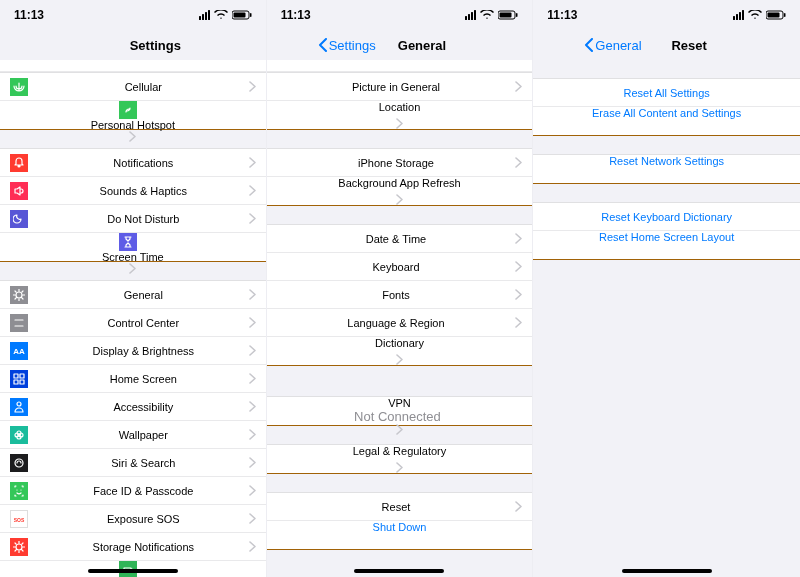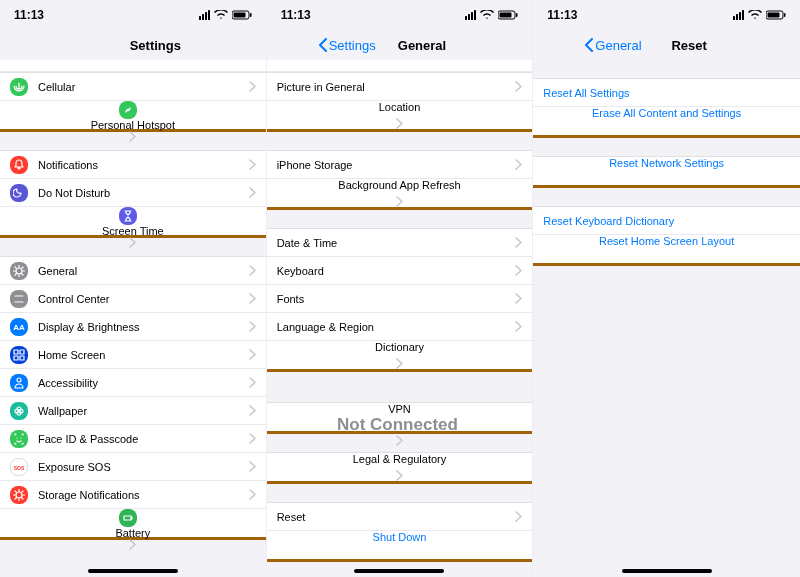--- a/index.html
+++ b/index.html
@@ -10,29 +10,29 @@
   .status { height:30px; display:flex; align-items:center; justify-content:space-between; padding:0 14px; background:#f2f2f7; font-size:12px; font-weight:600; }
   .status .right { display:flex; align-items:center; gap:4px; }
   .bars { display:flex; align-items:flex-end; gap:1px; }
   .bars span { width:2px; background:#000; border-radius:0.5px; }
   .bars span:nth-child(1){height:4px;} .bars span:nth-child(2){height:6px;} .bars span:nth-child(3){height:8px;} .bars span:nth-child(4){height:10px;}
   .wifi svg, .battery svg { display:block; }
   .nav { height:30px; display:flex; align-items:center; justify-content:center; position:relative; background:#f2f2f7;margin-left:45px; }
   .nav-title { font-size:13px; font-weight:600; }
   .back { position:absolute; left:6px; display:flex; align-items:center; color:#007aff; font-size:13px; }
   .back svg { margin-right:1px; }
-  .list { background:#fff; border-top:1px solid #e0e0e2; border-bottom:3px solid #a16207; }
+  .list { background:#fff; border-top:1px solid #e0e0e2; border-bottom:1px solid #a16207;text-align:center; }
   .gap { height:18px; background:#f2f2f7; }
   .gap-big { height:30px; background:#f2f2f7; }
   .row { display:flex; align-items:center; height:28px; padding:0 10px 0 10px; background:#fff; border-bottom:1px solid #e9e9eb; font-size:11px; }
   .row:last-child { border-bottom:none;flex-direction:column; }
   .row .label { flex:1; }
-  .row .value { color:#8e8e93; font-size:17px; margin-right:4px;font-weight:bold; }
+  .row .value { color:#8e8e93; font-size:13px; margin-right:4px; }
   .chevron svg { display:block; }
-  .icon { width:18px; height:18px; border-radius:8px; margin-right:10px; display:flex; align-items:center; justify-content:center; flex-shrink:0; }
+  .icon { width:18px; height:18px; border-radius:0; margin-right:10px; display:flex; align-items:center; justify-content:center; flex-shrink:0; }
   .icon svg { width:12px; height:12px; }
   .link-row { color:#007aff; }
   .cut { height:12px; background:#fff; border-bottom:1px solid #e9e9eb; }
   .home-ind { position:absolute; bottom:4px; left:50%; transform:translateX(-50%); width:90px; height:4px; background:#000; border-radius:3px; }
   
   .c-blue{background:#007aff;} .c-green{background:#34c759;} .c-red{background:#ff3b30;}
   .c-purple{background:#5856d6;} .c-indigo{background:#5e5ce6;} .c-gray{background:#8e8e93;}
   .c-navy{background:#0040dd;} .c-teal{background:#1abc9c;} .c-black{background:#1c1c1e;}
   .c-pink{background:#ff2d55;} .c-sos{background:#fff;border:1px solid #ddd;} .c-dgreen{background:#30b457;}
 </style>
@@ -107,20 +107,33 @@
             </svg>
           </span>
           <span class="label">Notifications</span>
           <span class="chevron">
             <svg width="7" height="11" viewBox="0 0 7 11">
               <path d="M1 1l5 4.5L1 10" stroke="#c7c7cc" stroke-width="1.6" fill="none" stroke-linecap="round" stroke-linejoin="round"></path>
             </svg>
           </span>
         </div>
         <div class="row">
+          <span class="icon c-pink">
+            <svg viewBox="0 0 12 12">
+              <path d="M2 4h2l3-2v8L4 8H2zM8 4a2 2 0 010 4" stroke="#fff" stroke-width="1.2" fill="none" stroke-linecap="round" stroke-linejoin="round"></path>
+            </svg>
+          </span>
+          <span class="label">Sounds &amp; Haptics</span>
+          <span class="chevron">
+            <svg width="7" height="11" viewBox="0 0 7 11">
+              <path d="M1 1l5 4.5L1 10" stroke="#c7c7cc" stroke-width="1.6" fill="none" stroke-linecap="round" stroke-linejoin="round"></path>
+            </svg>
+          </span>
+        </div>
+        <div class="row">
           <span class="icon c-purple">
             <svg viewBox="0 0 12 12">
               <path d="M8 6A4 4 0 114 2a3 3 0 004 4z" stroke="#fff" stroke-width="1.2" fill="none" stroke-linecap="round" stroke-linejoin="round"></path>
             </svg>
           </span>
           <span class="label">Do Not Disturb</span>
           <span class="chevron">
             <svg width="7" height="11" viewBox="0 0 7 11">
               <path d="M1 1l5 4.5L1 10" stroke="#c7c7cc" stroke-width="1.6" fill="none" stroke-linecap="round" stroke-linejoin="round"></path>
             </svg>
@@ -207,20 +220,33 @@
             </svg>
           </span>
         </div>
         <div class="row">
           <span class="icon c-teal">
             <svg viewBox="0 0 12 12">
               <path d="M6 6a2 2 0 100-4 2 2 0 000 4zM6 6a2 2 0 100 4 2 2 0 000-4zM6 6a2 2 0 10-4 0 2 2 0 004 0zM6 6a2 2 0 104 0 2 2 0 00-4 0z" stroke="#fff" stroke-width="1.2" fill="none" stroke-linecap="round" stroke-linejoin="round"></path>
             </svg>
           </span>
           <span class="label">Wallpaper</span>
+          <span class="chevron">
+            <svg width="7" height="11" viewBox="0 0 7 11">
+              <path d="M1 1l5 4.5L1 10" stroke="#c7c7cc" stroke-width="1.6" fill="none" stroke-linecap="round" stroke-linejoin="round"></path>
+            </svg>
+          </span>
+        </div>
+        <div class="row">
+          <span class="icon c-black">
+            <svg viewBox="0 0 12 12">
+              <path d="M2 6a4 4 0 018 0 4 4 0 01-8 0zM4 6a2 2 0 014 0" stroke="#fff" stroke-width="1.2" fill="none" stroke-linecap="round" stroke-linejoin="round"></path>
+            </svg>
+          </span>
+          <span class="label">Siri &amp; Search</span>
           <span class="chevron">
             <svg width="7" height="11" viewBox="0 0 7 11">
               <path d="M1 1l5 4.5L1 10" stroke="#c7c7cc" stroke-width="1.6" fill="none" stroke-linecap="round" stroke-linejoin="round"></path>
             </svg>
           </span>
         </div>
         <div class="row">
           <span class="icon c-green">
             <svg viewBox="0 0 12 12">
               <path d="M2 2v-1h1M9 1h1v1M2 10v1h1M10 10v1H9M4 5h0M8 5h0M4 8a3 3 0 004 0" stroke="#fff" stroke-width="1.2" fill="none" stroke-linecap="round" stroke-linejoin="round"></path>

